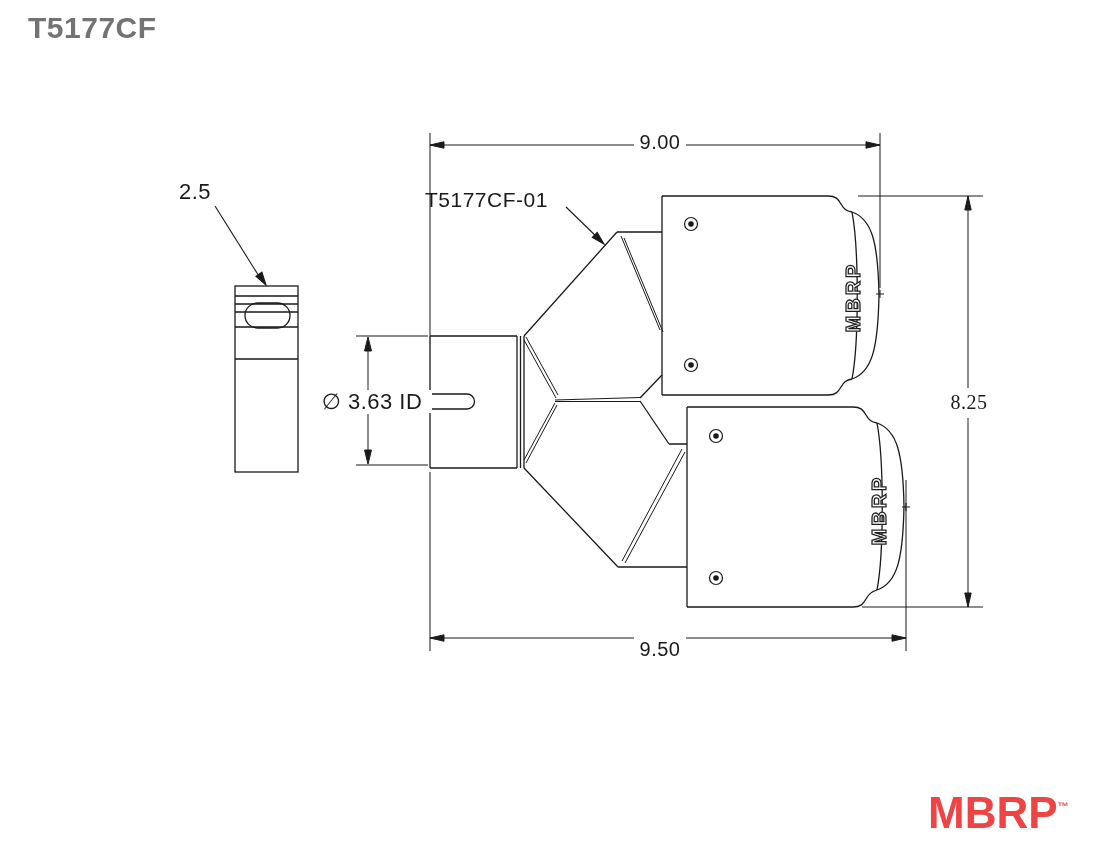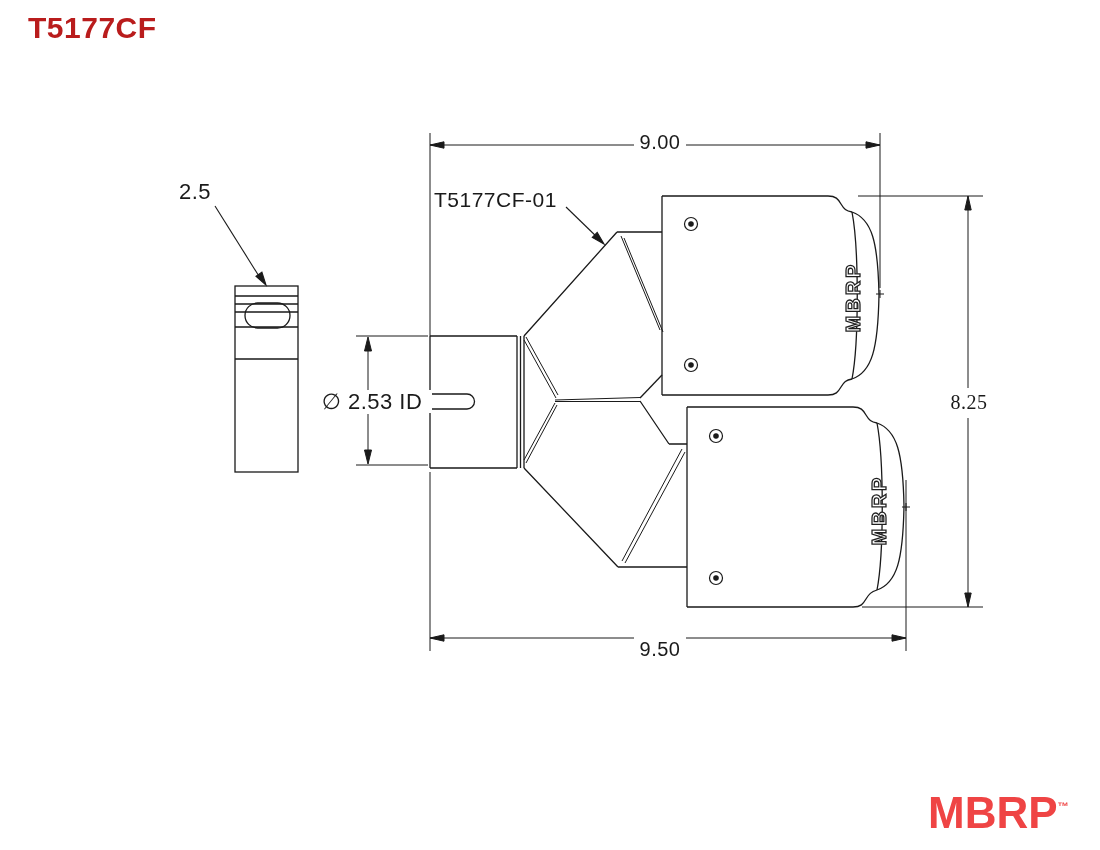--- a/index.html
+++ b/index.html
@@ -4,31 +4,31 @@
 <style>
   html,body{margin:0;padding:0;}
   body{
     width:1100px;height:850px;position:relative;overflow:hidden;
     background:#ffffff;color:#1a1a1a;
     font-family:"Liberation Sans", sans-serif;
   }
   .abs{position:absolute;}
   .page-title{
     left:28px;top:11px;font-size:30px;font-weight:bold;letter-spacing:.5px;
-    color:#b91c1c;
+    color:#737373;
   }
   .dim-text{
     font-size:20px;letter-spacing:.5px;text-align:center;color:#1a1a1a;
     line-height:1.05;
   }
   .dim-900{left:620px;top:132px;width:80px;}
   .dim-825{left:929px;top:392px;width:80px;background:#fff;font-family:Liberation Serif, serif;}
   .dim-950{left:620px;top:625px;width:80px;margin-top:14px;}
   .dim-253{left:312px;top:390px;width:120px;background:#fff;font-size:22px;}
-  .part-label{left:434px;top:189px;width:140px;font-size:21px;letter-spacing:.5px;text-align:left;}
+  .part-label{left:425px;top:189px;width:140px;font-size:21px;letter-spacing:.5px;text-align:left;}
   .clamp-label{left:179px;top:180px;width:50px;font-size:22px;text-align:left;}
   .tip-logo{
     width:90px;height:26px;text-align:center;
     font-size:20px;font-weight:bold;letter-spacing:3px;line-height:26px;
     color:#ffffff;-webkit-text-stroke:1.3px #1f1f1f;
     transform:rotate(-90deg);
   }
   .tip-logo-upper{left:808px;top:284px;}
   .tip-logo-lower{left:834px;top:497px;}
   .brand-logo{
@@ -143,18 +143,18 @@
 </svg>
 
 <div class="abs page-title">T5177CF</div>
 
 <div class="abs clamp-label dim-text">2.5</div>
 <div class="abs part-label dim-text">T5177CF-01</div>
 
 <div class="abs dim-text dim-900">9.00</div>
 <div class="abs dim-text dim-825">8.25</div>
 <div class="abs dim-text dim-950">9.50</div>
-<div class="abs dim-text dim-253">∅ 2.53 ID</div>
+<div class="abs dim-text dim-253">∅ 3.63 ID</div>
 
 <div class="abs tip-logo tip-logo-upper">MBRP</div>
 <div class="abs tip-logo tip-logo-lower">MBRP</div>
 
 <div class="abs brand-logo"><span>MBRP</span><sup>™</sup></div>
 
 </body></html>

